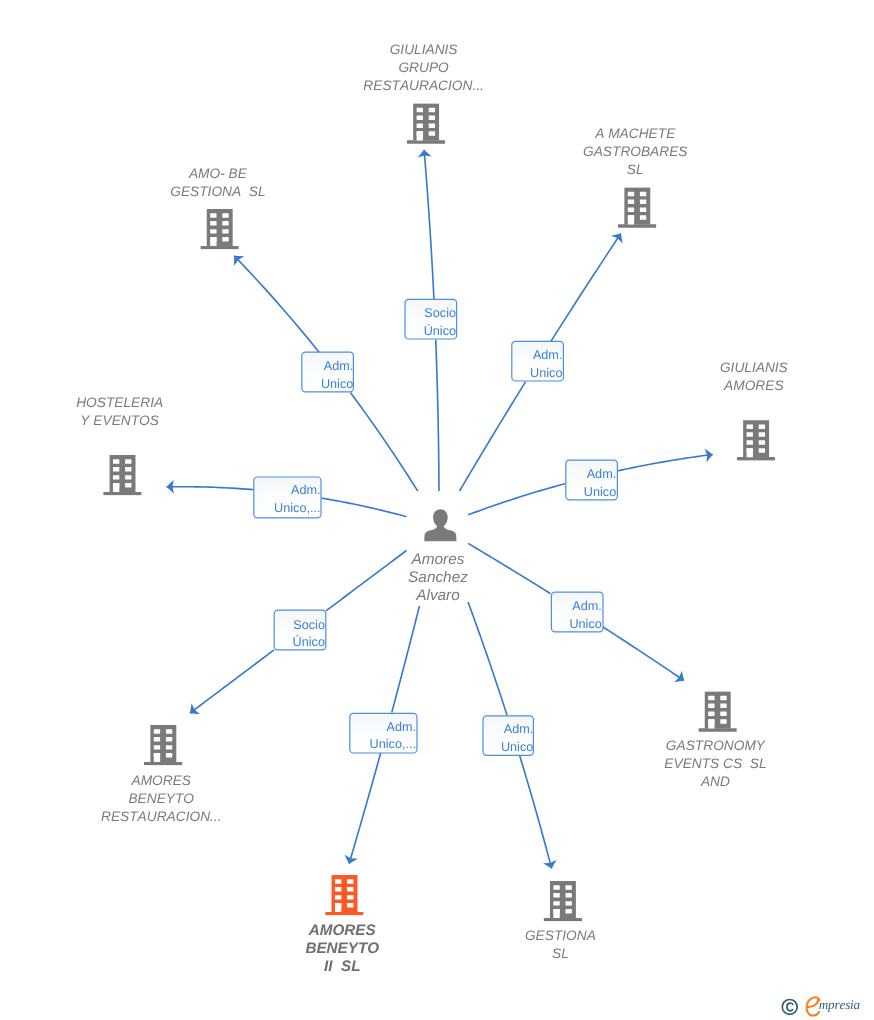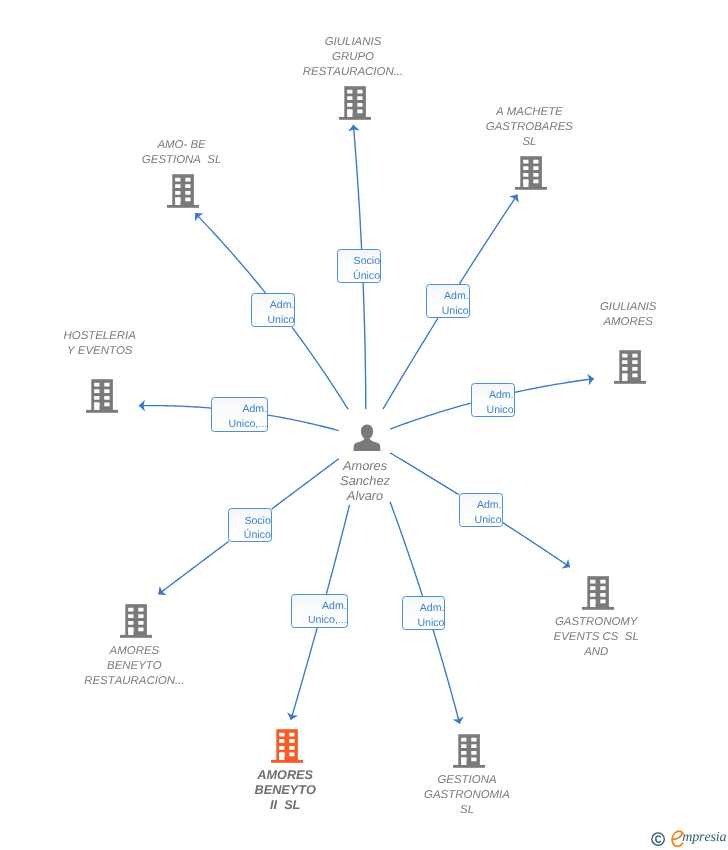--- a/index.html
+++ b/index.html
@@ -19,21 +19,21 @@
   .edge-label{position:absolute;box-sizing:border-box;
      border:1.5px solid #4a90e2;border-radius:3.5px;
      background:linear-gradient(180deg,#f4f6f8 0%,#fbfcfd 45%,#ffffff 100%);
      color:#3b82d6;font-size:10.55px;line-height:14.8px;padding-top:4.2px;
      display:flex;flex-direction:column;align-items:flex-end;justify-content:flex-start;}
   .edge-label span{display:block;white-space:nowrap;}
   #watermark{position:absolute;left:650px;top:830px;width:76px;height:18px;}
   #wm-c{position:absolute;left:1px;top:2.4px;}
   #wm-e{position:absolute;left:21px;top:0px;}
   #wm-rest{position:absolute;left:32.3px;top:0px;font-family:"Liberation Serif",serif;
-     font-style:italic;font-size:14px;color:#2b6073;line-height:16px;letter-spacing:-0.15px;}
+     font-style:italic;font-size:11px;color:#2b6073;line-height:16px;letter-spacing:-0.15px;}
 </style>
 </head>
 <body>
 
 <div id="stage">
   <svg id="edge-layer" width="728" height="850" viewBox="0 0 728 850">
       <path d="M365.81,409.18L365.78,403.92L365.75,398.66L365.71,393.40L365.67,388.15L365.61,382.89L365.55,377.64L365.48,372.38L365.40,367.12L365.31,361.87L365.22,356.62L365.12,351.36L365.01,346.11L364.89,340.85L364.77,335.60L364.64,330.35L364.50,325.09L364.35,319.84L364.20,314.59L364.03,309.34L363.86,304.09L363.68,298.83L363.50,293.58L363.31,288.33L363.10,283.08" stroke="#3779cd" stroke-width="1.35" fill="none" stroke-linecap="butt" stroke-linejoin="round"></path>
       <path d="M361.64,249.63L361.38,244.42L361.12,239.22L360.85,234.01L360.57,228.81L360.28,223.61L359.99,218.40L359.69,213.20L359.38,208.00L359.06,202.80L358.74,197.59L358.41,192.39L358.07,187.19L357.72,181.99L357.36,176.79L357.00,171.59L356.63,166.39L356.25,161.19L355.87,155.99L355.48,150.79L355.08,145.59L354.67,140.39L354.25,135.20L353.83,130.00L353.40,124.80" stroke="#3779cd" stroke-width="1.35" fill="none" stroke-linecap="butt" stroke-linejoin="round"></path>
       <path d="M353.40,124.80 L348.12,131.35 L353.79,129.58 L359.68,130.40 Z" fill="#3779cd"></path>
       <path d="M382.94,409.14L385.19,405.33L387.45,401.52L389.70,397.71L391.96,393.90L394.23,390.09L396.49,386.29L398.76,382.49L401.04,378.69L403.32,374.89L405.60,371.10L407.88,367.31L410.17,363.52L412.47,359.73L414.76,355.94L417.06,352.16L419.37,348.38L421.67,344.60L423.98,340.82L426.30,337.05L428.62,333.28L430.94,329.51L433.26,325.74L435.59,321.97L437.93,318.21" stroke="#3779cd" stroke-width="1.35" fill="none" stroke-linecap="butt" stroke-linejoin="round"></path>
@@ -264,21 +264,20 @@
             <rect x="18.25" y="10.15" width="5.3" height="3.8" rx="0.3"></rect>
             <rect x="8.15" y="16.95" width="5.3" height="3.7" rx="0.3"></rect>
             <rect x="18.25" y="16.95" width="5.3" height="3.7" rx="0.3"></rect>
             <rect x="8.15" y="23.45" width="5.3" height="3.75" rx="0.3"></rect>
             <rect x="18.25" y="23.45" width="5.3" height="3.75" rx="0.3"></rect>
             <rect x="8.15" y="23.45" width="5.3" height="7.55" rx="0.3"></rect>
           </g>
         </svg>
         <div class="node-label" style="margin-top: 5.1px; position: relative; left: -1.8px;">
           <span>GESTIONA</span>
-          <span>GASTRONOMIA</span>
           <span>SL</span>
         </div>
       </div>
       <div class="node" style="left: 365px; top: 424px;">
         <svg width="28" height="28" viewBox="0 0 28 28" class="node-icon" style="position: relative; left: 2px;">
           <g fill="#7a7a7a">
             <path d="M14 0.4 C10.6 0.4 7.9 3.25 7.9 6.9 C7.9 10.2 9.3 13.1 11.15 14.3 L11.15 16.3 L16.85 16.3 L16.85 14.3 C18.7 13.1 20.1 10.2 20.1 6.9 C20.1 3.25 17.4 0.4 14 0.4 Z"></path>
             <path d="M11.15 15.0 C10.35 16.6 8.5 17.3 5.9 17.9 C3.3 18.5 2.2 19.2 1.5 20.2 C0.9 21.05 0.65 22.2 0.65 27.1 L27.35 27.1 C27.35 22.2 27.1 21.05 26.5 20.2 C25.8 19.2 24.7 18.5 22.1 17.9 C19.5 17.3 17.65 16.6 16.85 15.0 Z"></path>
           </g>
         </svg>

